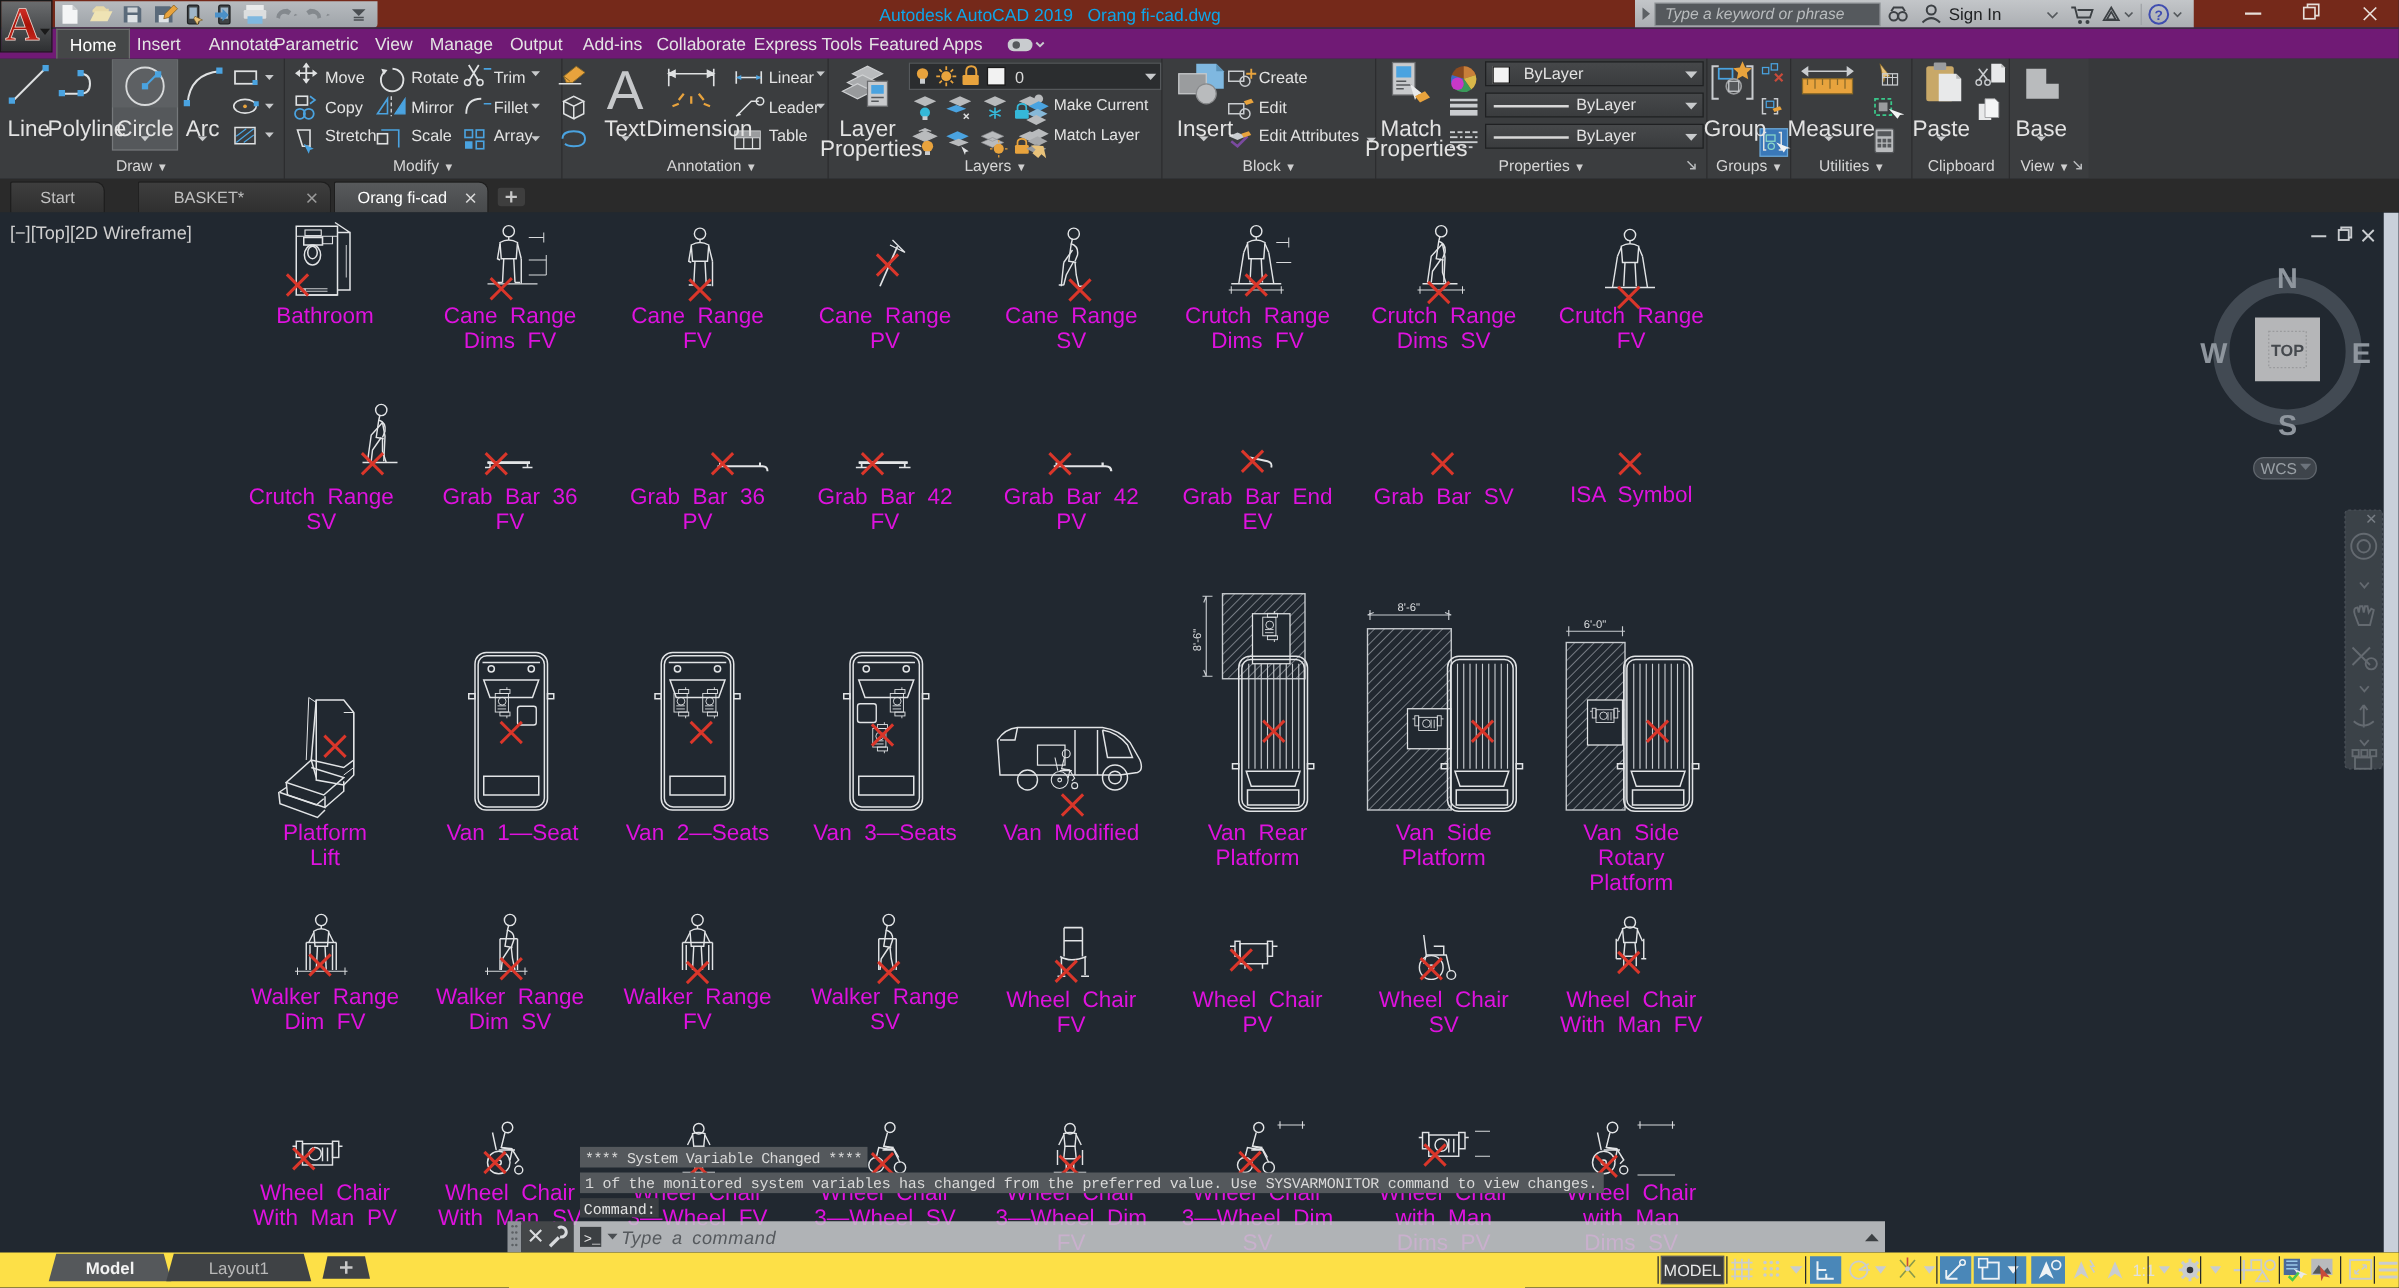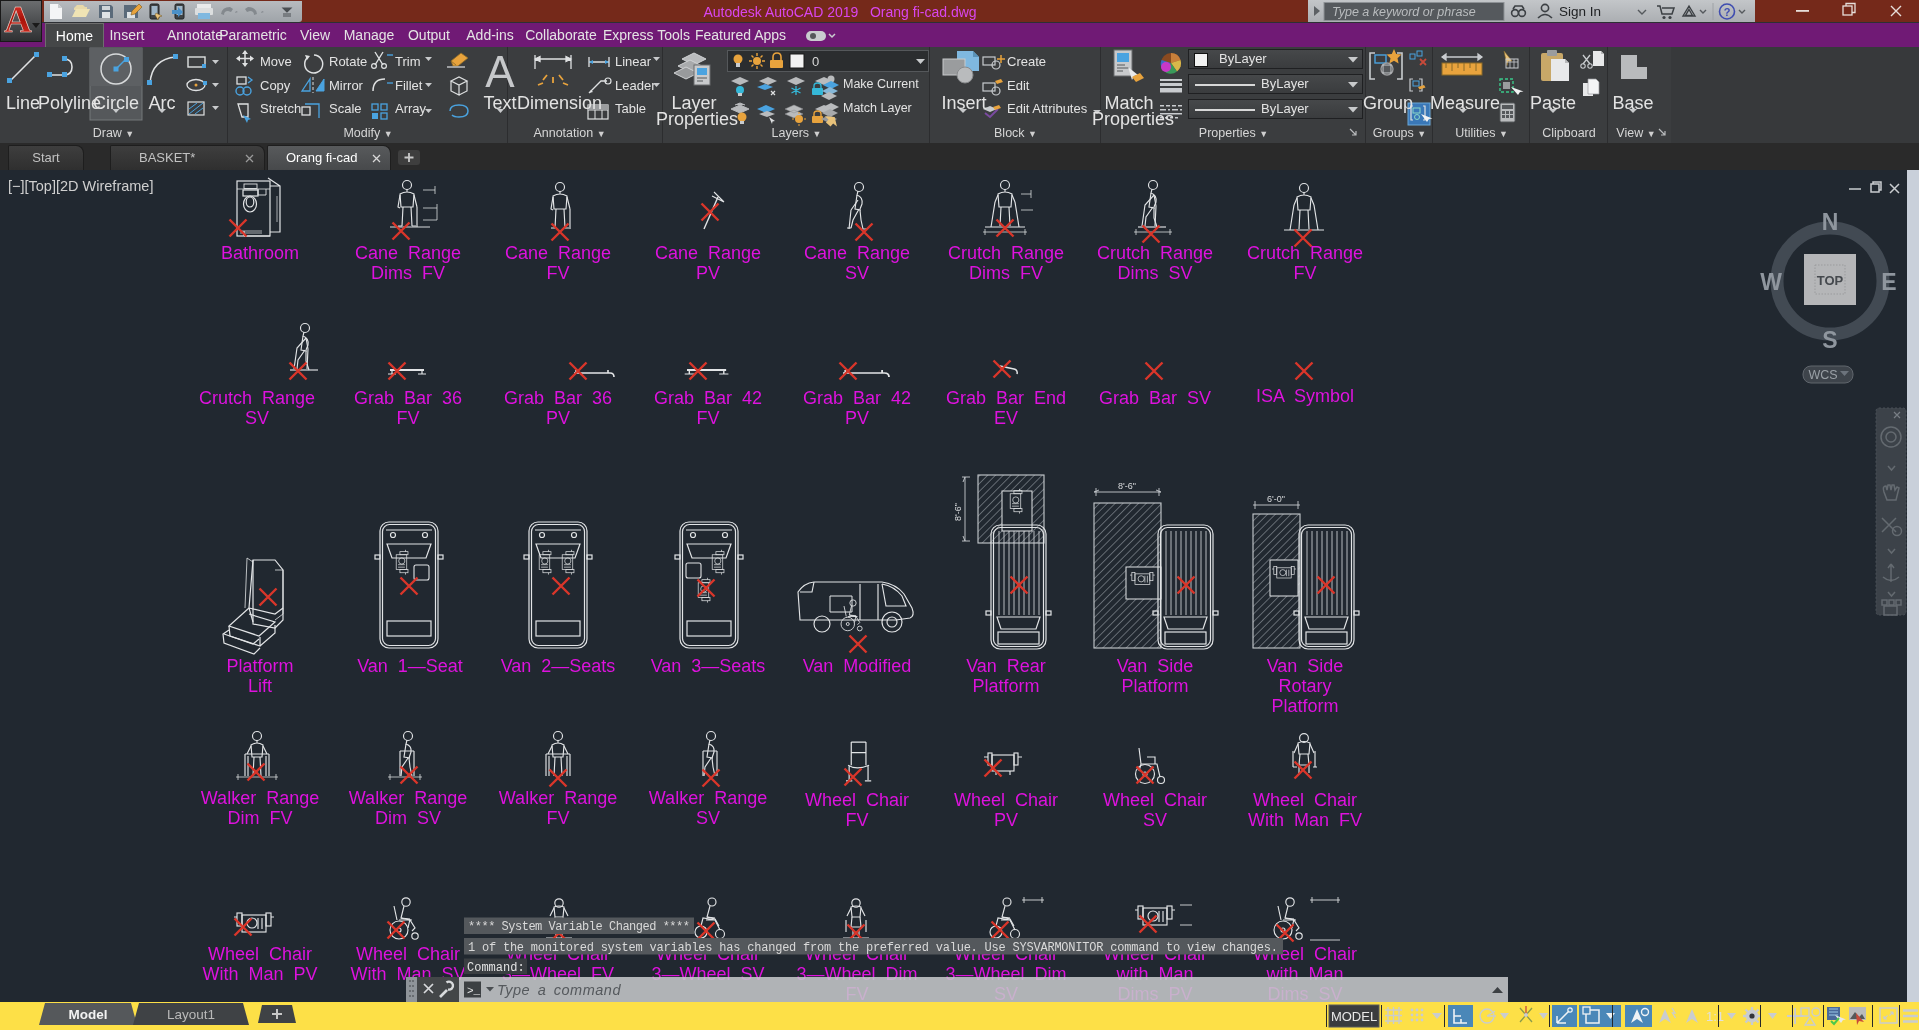--- a/index.html
+++ b/index.html
@@ -3,21 +3,21 @@
 <meta charset="utf-8">
 <style>
   * { margin:0; padding:0; box-sizing:border-box; }
   html,body { width:1919px; height:1030px; overflow:hidden; background:#212830;
     font-family:"Liberation Sans", sans-serif; }
   #titlebar { position:absolute; left:0; top:0; width:1919px; height:22px; background:#75291a; }
   #qat { position:absolute; left:44px; top:1px; width:258px; height:21px;
     background:linear-gradient(#b7bbbf,#9fa4a9); border-radius:0 0 3px 0; }
   #logo { position:absolute; left:0; top:0; width:42px; height:42px;
     background:linear-gradient(#6b6d6f,#2e3032); border:1px solid #191919; z-index:60; }
-  #title-text { position:absolute; left:640px; top:4px; width:400px; color:#d946ef;
+  #title-text { position:absolute; left:640px; top:4px; width:400px; color:#0ea5e9;
     font-size:14px; text-align:center; }
   #infocenter { position:absolute; left:1308px; top:0; width:447px; height:23px;
     background:linear-gradient(#c3c6c9,#aaadb1); }
   #tabrow { position:absolute; left:0; top:22px; width:1919px; height:25px; background:#701a75; border-top:1px solid #2d3034; }
   .rtab { position:absolute; top:0; height:24px; color:#e4e4e4; font-size:14px;
     line-height:24px; text-align:center; white-space:nowrap; }
   #ribbon { position:absolute; left:0; top:47px; width:1919px; height:96px; background:#3b3d3f; }
   .panel { position:absolute; top:0; height:96px; border-right:1px solid #2c2d2f; }
   .plabel { position:absolute; bottom:3px; left:0; right:0; text-align:center;
     color:#d6d6d6; font-size:12.5px; }
@@ -172,21 +172,21 @@
   <div class="big-label" style="left:4px;width:38px;">Line</div>
   <div class="big-label" style="left:38px;width:56px;">Polyline</div>
   <div class="big-label" style="left:92px;width:48px;">Circle</div>
   <div class="big-label" style="left:140px;width:44px;">Arc</div>
   <svg style="position:absolute;left:158px;top:62px" width="8" height="5">
         <path d="M0 0 l4 4 4 -4z" fill="#c8cacc"></path>
       </svg>
   <div class="plabel">Draw <span class="da">▼</span></div>
 </div>
 
-<div class="panel" style="left:229px;width:279px;">
+<div class="panel" style="left:229px;width:221px;">
   <svg style="position:absolute;left:0;top:0" width="247" height="96" viewBox="0 0 247 96">
 
     <path d="M16 4 v15 M8.5 11.5 h15" stroke="#dfe1e2" stroke-width="1.5" fill="none"></path>
     <path d="M16 3 l-3 4 h6 z M16 20 l-3 -4 h6 z M7 11.5 l4 -3 v6 z M25 11.5 l-4 -3 v6 z" fill="#dfe1e2"></path>
 
     <rect x="8" y="30" width="9" height="7" fill="none" stroke="#dfe1e2" stroke-width="1.3"></rect>
     <circle cx="11" cy="44" r="4" fill="none" stroke="#4aa3e0" stroke-width="1.4"></circle>
         <circle cx="18" cy="44" r="4" fill="none" stroke="#4aa3e0" stroke-width="1.4"></circle>
     <path d="M19 30 l4 3 -4 3" fill="none" stroke="#4aa3e0" stroke-width="1.3"></path>
 

